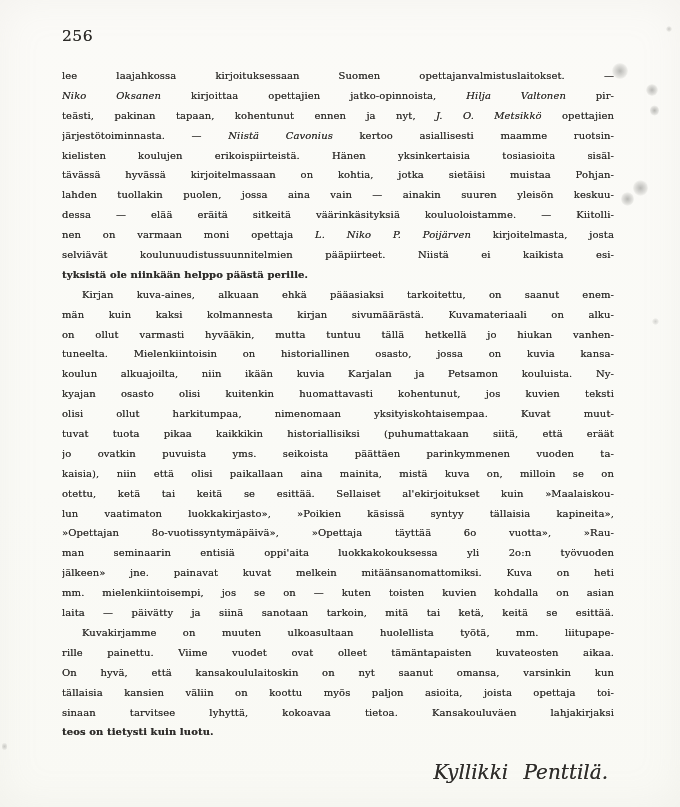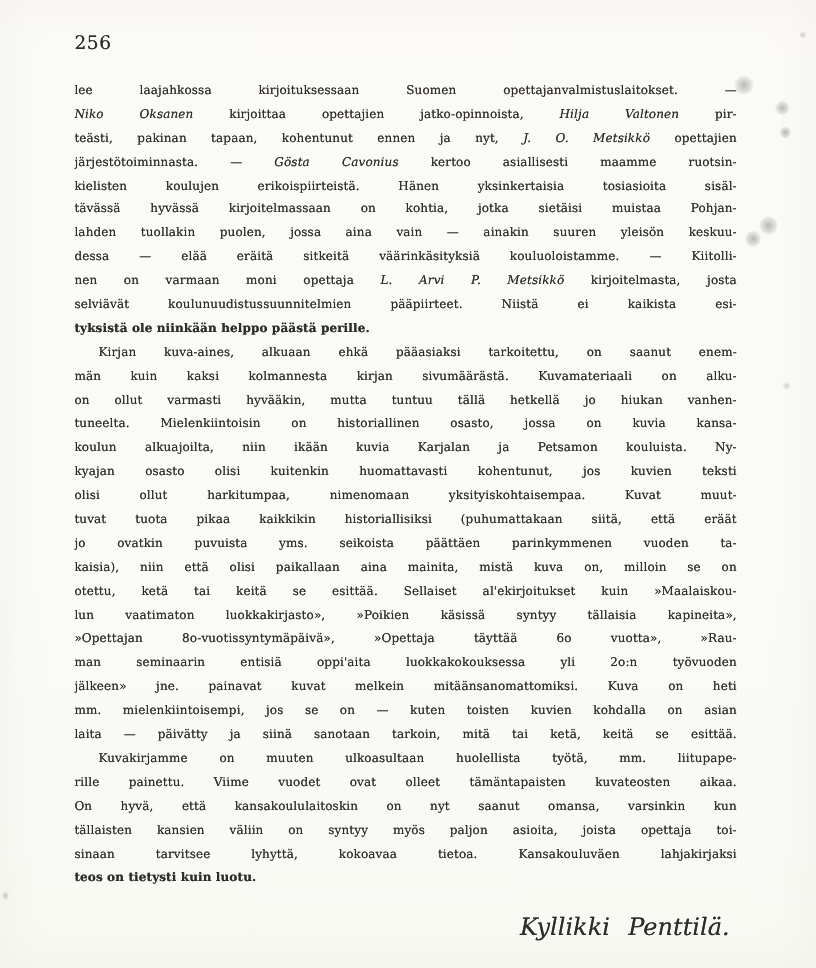--- a/index.html
+++ b/index.html
@@ -57,26 +57,26 @@
 <body>
 
 <div class="page">
   <div class="page-number">256</div>
 
   <div class="body-text">
       <div class="para">
         <div class="line"><span>lee laajahkossa kirjoituksessaan Suomen opettajanvalmistuslaitokset. —</span></div>
         <div class="line"><span class="it">Niko Oksanen</span><span> kirjoittaa opettajien jatko-opinnoista, </span><span class="it">Hilja Valtonen</span><span> pir-</span></div>
         <div class="line"><span>teästi, pakinan tapaan, kohentunut ennen ja nyt, </span><span class="it">J. O. Metsikkö</span><span> opettajien</span></div>
-        <div class="line"><span>järjestötoiminnasta. — </span><span class="it">Gösta Cavonius</span><span> kertoo asiallisesti maamme ruotsin-</span></div>
+        <div class="line"><span>järjestötoiminnasta. — </span><span class="it">Niistä Cavonius</span><span> kertoo asiallisesti maamme ruotsin-</span></div>
         <div class="line"><span>kielisten koulujen erikoispiirteistä.  Hänen yksinkertaisia tosiasioita sisäl-</span></div>
         <div class="line"><span>tävässä hyvässä kirjoitelmassaan on kohtia, jotka sietäisi muistaa Pohjan-</span></div>
         <div class="line"><span>lahden tuollakin puolen, jossa aina vain — ainakin suuren yleisön keskuu-</span></div>
         <div class="line"><span>dessa — elää eräitä sitkeitä väärinkäsityksiä kouluoloistamme. — Kiitolli-</span></div>
-        <div class="line"><span>nen on varmaan moni opettaja </span><span class="it">L. Arvi P. Metsikkö</span><span> kirjoitelmasta, josta</span></div>
+        <div class="line"><span>nen on varmaan moni opettaja </span><span class="it">L. Niko P. Poijärven</span><span> kirjoitelmasta, josta</span></div>
         <div class="line"><span>selviävät koulunuudistussuunnitelmien pääpiirteet.  Niistä ei kaikista esi-</span></div>
         <div class="line short"><span>tyksistä ole niinkään helppo päästä perille.</span></div>
       </div>
       <div class="para">
         <div class="line indent"><span>Kirjan kuva-aines, alkuaan ehkä pääasiaksi tarkoitettu, on saanut enem-</span></div>
         <div class="line"><span>män kuin kaksi kolmannesta kirjan sivumäärästä.  Kuvamateriaali on alku-</span></div>
         <div class="line"><span>on ollut varmasti hyvääkin, mutta tuntuu tällä hetkellä jo hiukan vanhen-</span></div>
         <div class="line"><span>tuneelta.  Mielenkiintoisin on historiallinen osasto, jossa on kuvia kansa-</span></div>
         <div class="line"><span>koulun alkuajoilta, niin ikään kuvia Karjalan ja Petsamon kouluista.  Ny-</span></div>
         <div class="line"><span>kyajan osasto olisi kuitenkin huomattavasti kohentunut, jos kuvien teksti</span></div>
@@ -89,21 +89,21 @@
         <div class="line"><span>»Opettajan 8o-vuotissyntymäpäivä», »Opettaja täyttää 6o vuotta», »Rau-</span></div>
         <div class="line"><span>man seminaarin entisiä oppi'aita luokkakokouksessa yli 2o:n työvuoden</span></div>
         <div class="line"><span>jälkeen» jne. painavat kuvat melkein mitäänsanomattomiksi.  Kuva on heti</span></div>
         <div class="line"><span>mm. mielenkiintoisempi, jos se on — kuten toisten kuvien kohdalla on asian</span></div>
         <div class="line"><span>laita — päivätty ja siinä sanotaan tarkoin, mitä tai ketä, keitä se esittää.</span></div>
       </div>
       <div class="para">
         <div class="line indent"><span>Kuvakirjamme on muuten ulkoasultaan huolellista työtä, mm. liitupape-</span></div>
         <div class="line"><span>rille painettu.  Viime vuodet ovat olleet tämäntapaisten kuvateosten aikaa.</span></div>
         <div class="line"><span>On hyvä, että kansakoululaitoskin on nyt saanut omansa, varsinkin kun</span></div>
-        <div class="line"><span>tällaisten kansien väliin on syntyy myös paljon asioita, joista opettaja toi-</span></div>
+        <div class="line"><span>tällaisia kansien väliin on koottu myös paljon asioita, joista opettaja toi-</span></div>
         <div class="line"><span>sinaan tarvitsee lyhyttä, kokoavaa tietoa.  Kansakouluväen lahjakirjaksi</span></div>
         <div class="line short"><span>teos on tietysti kuin luotu.</span></div>
       </div>
     </div>
 
   <div class="signature">Kyllikki Penttilä.</div>
 
   <div class="speck s1"></div>
   <div class="speck s2"></div>
   <div class="speck s3"></div>

